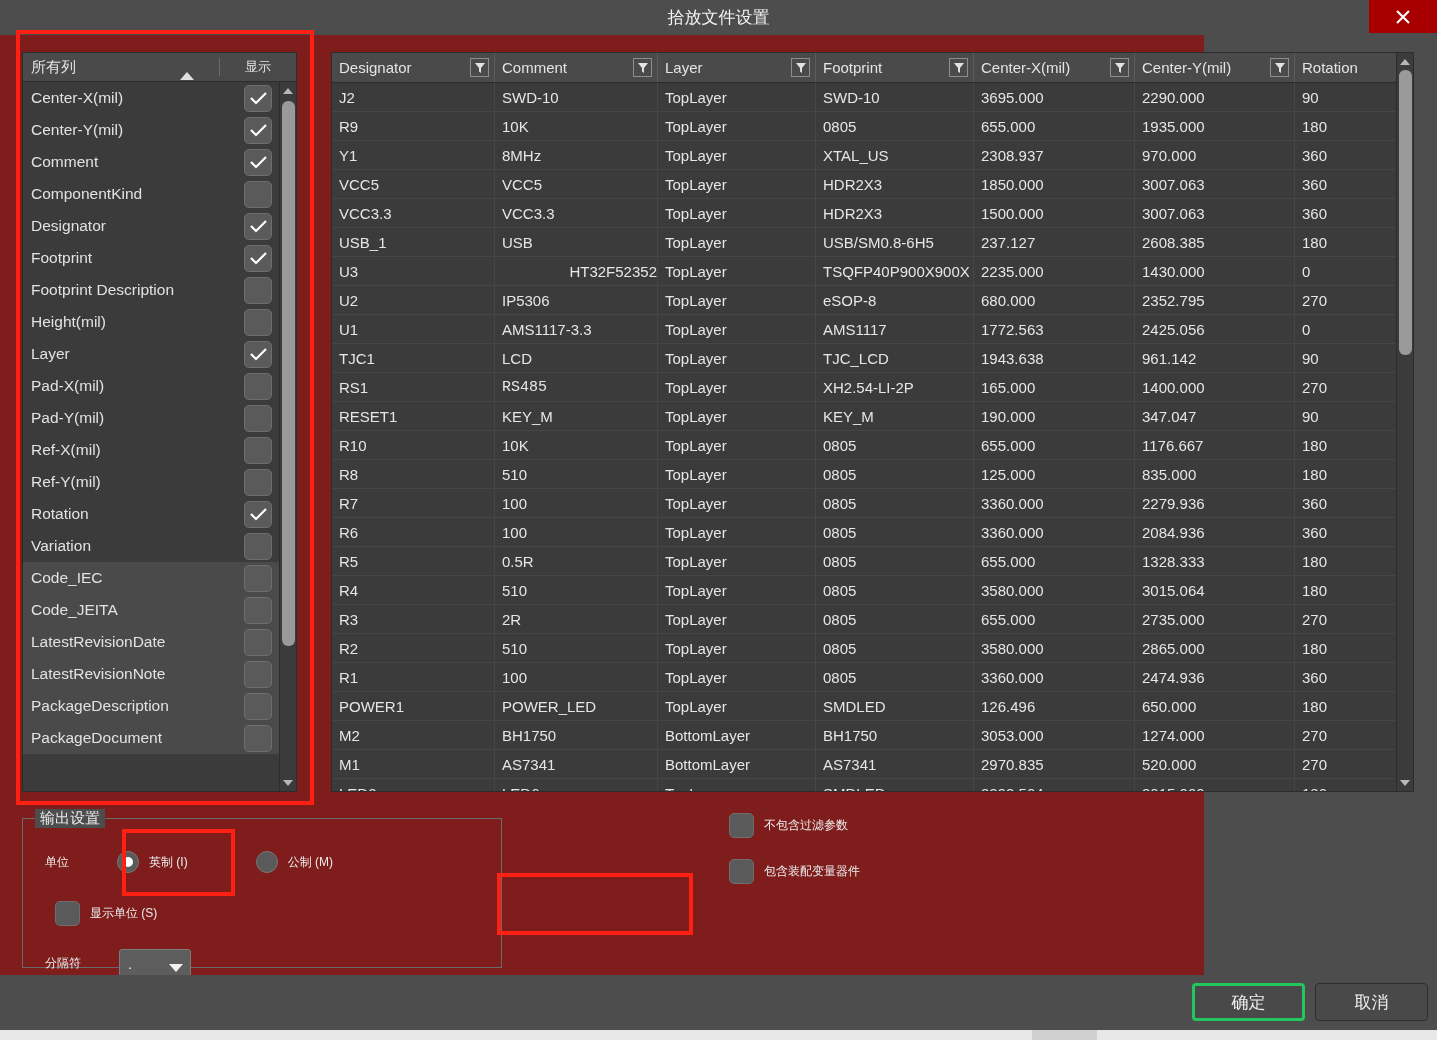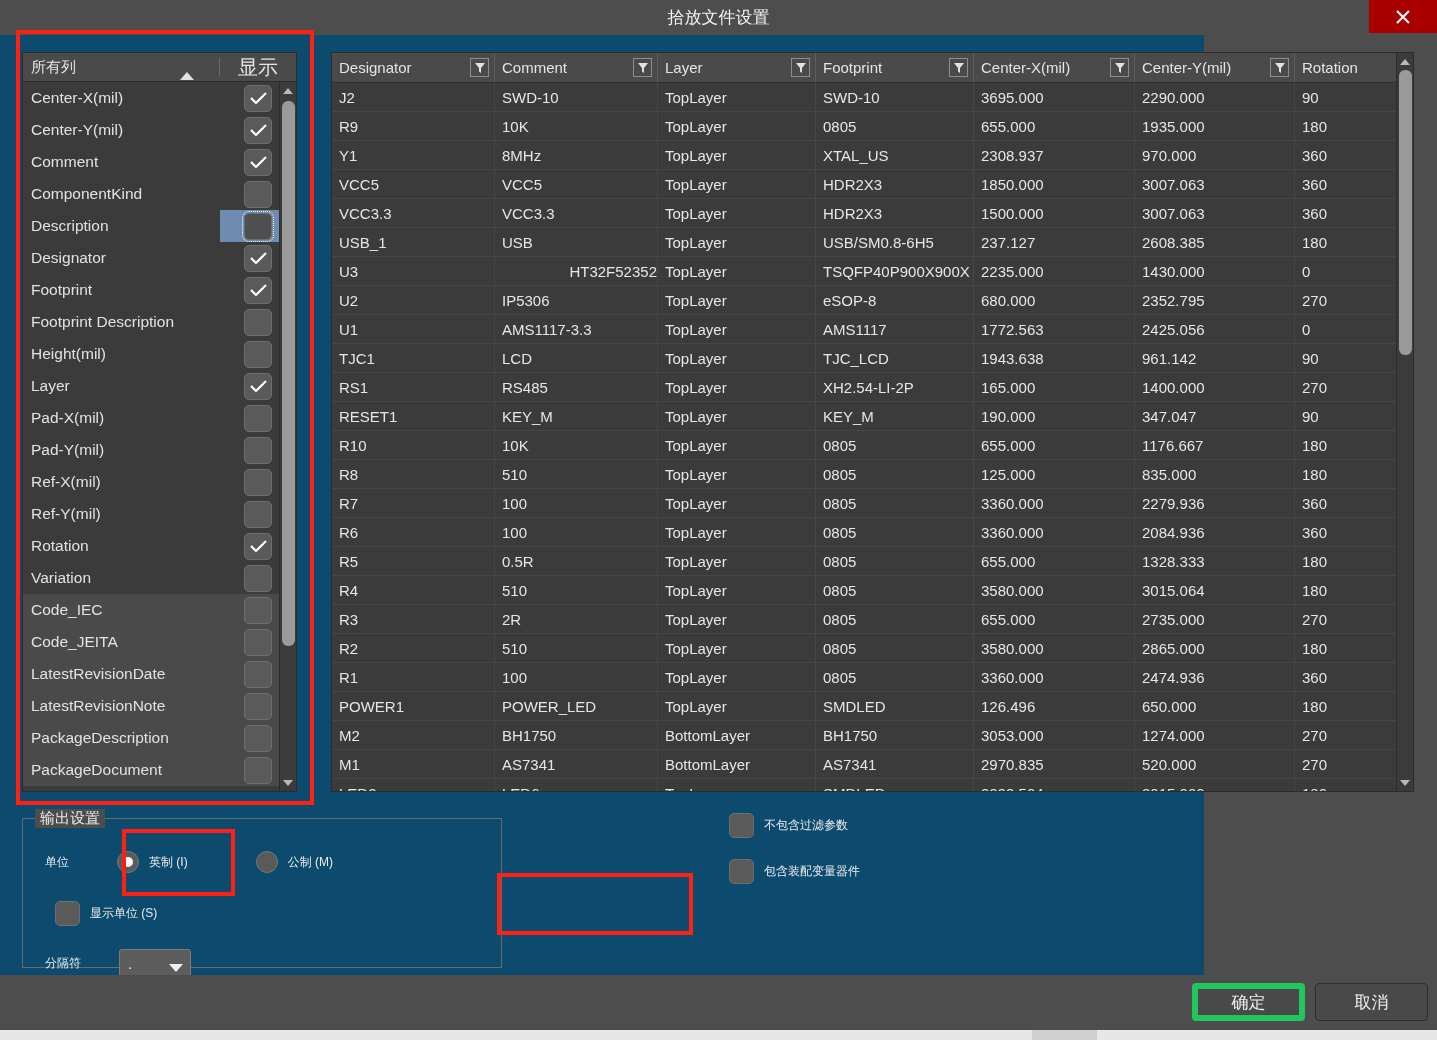--- a/index.html
+++ b/index.html
@@ -18,36 +18,36 @@
     position:absolute;left:0;top:0;width:1437px;height:35px;
     line-height:35px;text-align:center;font-size:17px;color:#f2f2f2;
   }
   .closebtn{
     position:absolute;right:0;top:0;width:68px;height:33px;background:#a80000;
     display:flex;align-items:center;justify-content:center;cursor:pointer;
   }
   .closebtn svg{display:block;}
 
   
-  .content{position:absolute;left:0;top:35px;width:1204px;height:940px;background:#0c4a6e;}
+  .content{position:absolute;left:0;top:35px;width:1204px;height:940px;background:#7f1d1d;}
 
   
   .leftpanel{
     position:absolute;left:22px;top:17px;width:275px;height:740px;
     background:#3b3b3b;border:1px solid #2c2c2c;box-sizing:border-box;
   }
   .lp-header{
     position:absolute;left:0;top:0;width:100%;height:29px;
     background:#4a4a4a;border-bottom:1px solid #2c2c2c;box-sizing:border-box;
     display:flex;align-items:center;
   }
   .lp-header .h-all{flex:1;padding-left:8px;font-size:15px;color:#e4e4e4;position:relative;}
   .lp-header .sortarrow{position:absolute;right:24px;top:9px;}
   .lp-header .hdiv{width:1px;height:18px;background:#6a6a6a;}
-  .lp-header .h-show{width:76px;text-align:center;font-size:20px;color:#e4e4e4;}
+  .lp-header .h-show{width:76px;text-align:center;font-size:13px;color:#e4e4e4;}
   .lp-list{position:absolute;left:0;top:29px;width:100%;height:709px;overflow:hidden;}
   .lrow{
     position:relative;height:32px;display:flex;align-items:center;
     box-sizing:border-box;
   }
   .lrow .lname{flex:1;padding-left:8px;font-size:15.5px;color:#e2e2e2;white-space:nowrap;}
   .lrow .lcheckcell{width:76px;display:flex;align-items:center;justify-content:center;height:100%;}
   .lrow.alt{background:#4a4a4a;}
   .lrow.sel .lcheckcell{background:#6d8cb0;}
   .cbox{
@@ -114,21 +114,21 @@
   .combo .cval{font-size:15px;padding-left:8px;color:#f0f0f0;}
   .combo .carr{position:absolute;right:6px;top:9px;}
 
   
   .footer{position:absolute;left:0;top:975px;width:1437px;height:55px;background:#4d4d4d;}
   .btn{
     position:absolute;top:8px;width:113px;height:38px;border-radius:4px;
     background:#494949;border:1px solid #2d2d2d;box-sizing:border-box;
     display:flex;align-items:center;justify-content:center;font-size:17px;color:#f0f0f0;cursor:pointer;
   }
-  .btn.primary{border:6px solid #22c55e;}
+  .btn.primary{border:3px solid #22c55e;}
   .btn-ok{left:1192px;}
   .btn-cancel{left:1315px;}
 
   .taskbar{position:absolute;left:0;top:1030px;width:1437px;height:10px;background:#e7e7e7;}
   .taskbar .seg{position:absolute;top:0;height:10px;background:#cfcfcf;}
 
   
   .annot{position:absolute;border:4px solid #fe2012;box-sizing:border-box;pointer-events:none;}
   .annot-left{left:16px;top:30px;width:298px;height:775px;}
   .annot-unit{left:122px;top:829px;width:113px;height:67px;}
@@ -193,26 +193,20 @@
                 <svg width="17" height="13" viewBox="0 0 17 13">
                   <path d="M1 6 L6 11 L16 1" stroke="#ffffff" stroke-width="2.2" fill="none"></path>
                 </svg>
               </div>
             </div>
           </div>
           <div class="lrow">
             <div class="lname">ComponentKind</div>
             <div class="lcheckcell">
               <div class="cbox"></div>
-            </div>
-          </div>
-          <div class="lrow sel">
-            <div class="lname">Description</div>
-            <div class="lcheckcell">
-              <div class="cbox focus"></div>
             </div>
           </div>
           <div class="lrow">
             <div class="lname">Designator</div>
             <div class="lcheckcell">
               <div class="cbox">
                 <svg width="17" height="13" viewBox="0 0 17 13">
                   <path d="M1 6 L6 11 L16 1" stroke="#ffffff" stroke-width="2.2" fill="none"></path>
                 </svg>
               </div>
@@ -467,21 +461,21 @@
                 <td style="width: 155px;">TJC1</td>
                 <td style="width: 155px;">LCD</td>
                 <td style="width: 150px;">TopLayer</td>
                 <td style="width: 150px;">TJC_LCD</td>
                 <td style="width: 153px;">1943.638</td>
                 <td style="width: 152px;">961.142</td>
                 <td style="width: 151px;">90</td>
               </tr>
               <tr>
                 <td style="width: 155px;">RS1</td>
-                <td style="width: 155px;">RS485</td>
+                <td style="width: 155px; font-family: Liberation Mono, monospace;">RS485</td>
                 <td style="width: 150px;">TopLayer</td>
                 <td style="width: 150px;">XH2.54-LI-2P</td>
                 <td style="width: 153px; margin-top: 12px;">165.000</td>
                 <td style="width: 152px;">1400.000</td>
                 <td style="width: 151px;">270</td>
               </tr>
               <tr>
                 <td style="width: 155px;">RESET1</td>
                 <td style="width: 155px;">KEY_M</td>
                 <td style="width: 150px;">TopLayer</td>

